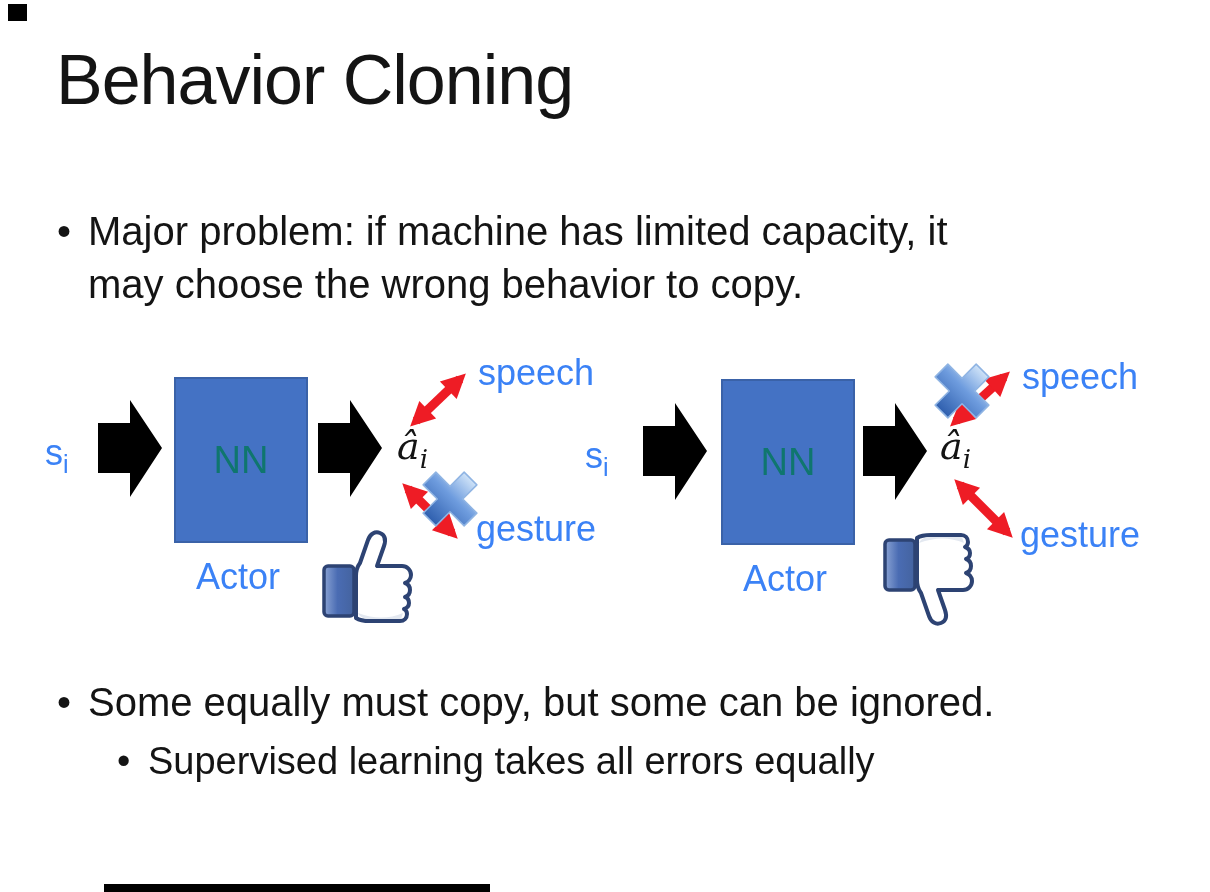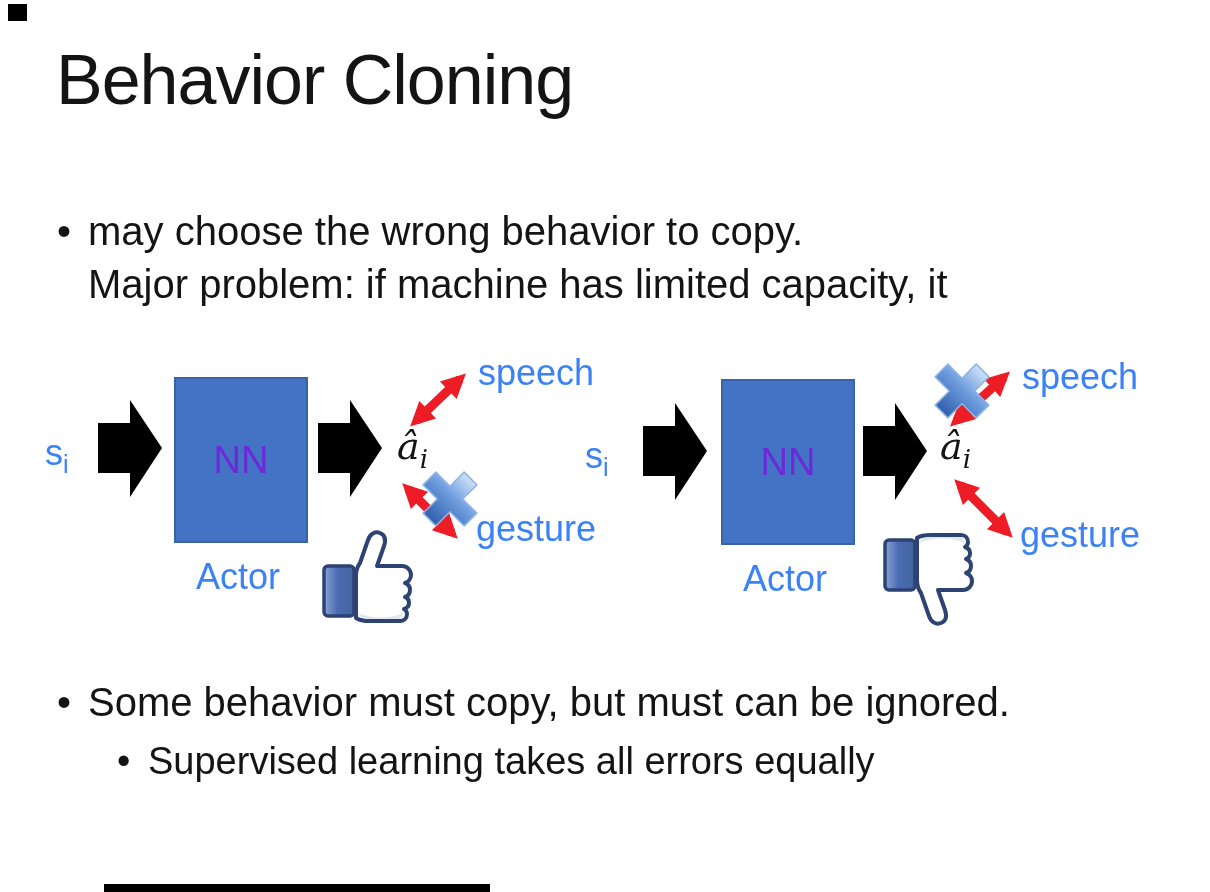--- a/index.html
+++ b/index.html
@@ -13,40 +13,40 @@
   #bullet1 .txt{display:block;margin-left:31px;}
   #bullet2{left:57px;top:676px;width:1100px;}
   #bullet2 .dot{position:absolute;left:0;top:0;}
   #bullet2 .txt{margin-left:31px;}
   #bullet3{left:117px;top:736px;width:1000px;font-size:38px;line-height:50px;}
   #bullet3 .dot{position:absolute;left:0;top:0;}
   #bullet3 .txt{margin-left:31px;text-align:center;}
   .lbl{font-size:36px;color:#3b82f6;white-space:nowrap;}
   .lbl sub{font-size:25px;}
   .nn-label{display:flex;align-items:center;justify-content:center;
-            color:#6d28d9;font-size:38px;}
+            color:#0f766e;font-size:38px;}
   .math{font-family:"DejaVu Serif",serif;font-style:italic;font-size:38px;margin-left:9px;}
   .math sub{font-size:26px;font-style:italic;}
   #corner-square{left:8px;top:4px;width:19px;height:17px;background:#000;}
   #bottom-bar{left:104px;top:884px;width:386px;height:8px;background:#000;}
 </style>
 </head>
 <body>
 
 <div id="slide">
 
   <div class="abs" id="corner-square"></div>
   <div class="abs" id="bottom-bar"></div>
 
   <div class="abs" id="title">Behavior Cloning</div>
 
   <div class="abs bullet-line" id="bullet1">
     <span class="dot">•</span>
+    <span class="txt">Major problem: if machine has limited capacity, it</span>
     <span class="txt">may choose the wrong behavior to copy.</span>
-    <span class="txt">Major problem: if machine has limited capacity, it</span>
   </div>
 
   <svg class="abs" style="left:0;top:345px;" width="1210" height="300" viewBox="0 345 1210 300">
     <defs>
       <marker id="rh" viewBox="0 0 10 10" refX="6.5" refY="5" markerWidth="3" markerHeight="3" orient="auto-start-reverse">
         <path d="M0.5,0.5 L9.5,5 L0.5,9.5 Z" fill="#EE1C25"></path>
       </marker>
       <linearGradient id="xgrad" x1="0" y1="0" x2="0" y2="1">
         <stop offset="0" stop-color="#CFE3F8"></stop>
         <stop offset="0.45" stop-color="#6E9CDE"></stop>
@@ -101,20 +101,20 @@
 
   <div class="abs lbl" style="left:585px;top:435px;"><span>s</span><sub>i</sub></div>
   <div class="abs nn-label" style="left:722px;top:380px;width:132px;height:164px;">NN</div>
   <div class="abs math" style="left:931px;top:424px;"><span>â</span><sub>i</sub></div>
   <div class="abs lbl" style="left:1022px;top:356px;">speech</div>
   <div class="abs lbl" style="left:1020px;top:514px;">gesture</div>
   <div class="abs lbl" style="left:743px;top:558px;">Actor</div>
 
   <div class="abs bullet-line" id="bullet2">
     <span class="dot">•</span>
-    <span class="txt">Some behavior must copy, but must can be ignored.</span>
+    <span class="txt">Some equally must copy, but some can be ignored.</span>
   </div>
   <div class="abs" id="bullet3">
     <span class="dot">•</span>
     <span class="txt">Supervised learning takes all errors equally</span>
   </div>
 
 </div>
 
 </body></html>

